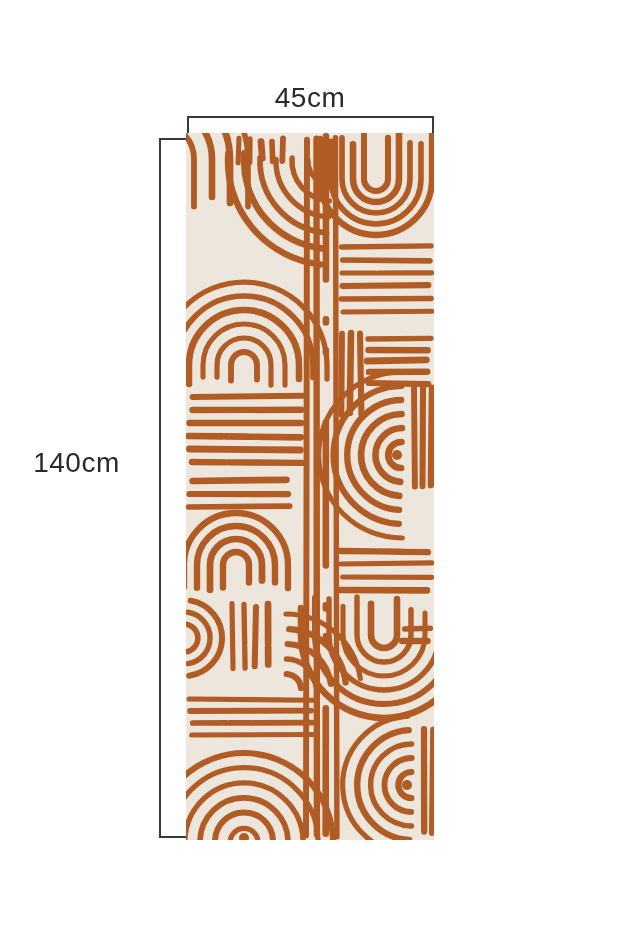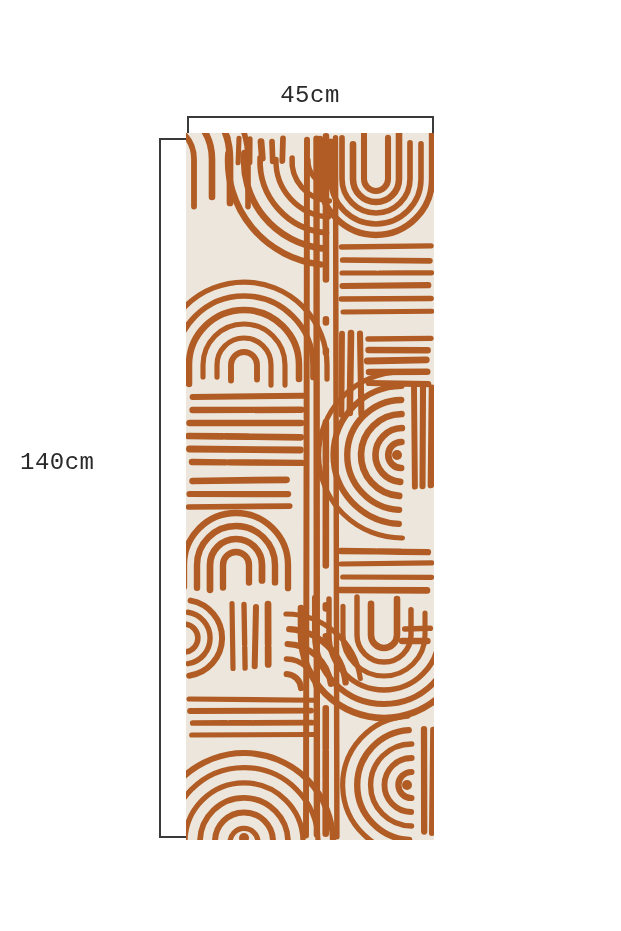--- a/index.html
+++ b/index.html
@@ -1,23 +1,23 @@
 <!DOCTYPE html>
 <html style="--dim: #3a3a3a; --ink: #2a2a2a;"><head>
 <meta charset="utf-8">
 <style>
   html,body{margin:0;padding:0;}
   body{font-family:"Liberation Sans","DejaVu Sans",sans-serif;background:#ffffff;}
   .page{position:relative;width:621px;height:931px;background:#ffffff;overflow:hidden;}
-  .dim-label{position:absolute;color:var(--ink,#2a2a2a);font-size:24px;letter-spacing:.5px;font-family:Liberation Mono, monospace;}
+  .dim-label{position:absolute;color:var(--ink,#2a2a2a);font-size:28px;letter-spacing:.5px;}
   .dim-line{position:absolute;background:var(--dim,#3a3a3a);}
   .panel{position:absolute;left:186px;top:133px;width:248px;height:707px;overflow:hidden;}
   .panel svg{display:block;width:248px;height:707px;}
   .w-label{left:186px;top:82px;width:248px;text-align:center;}
-  .h-label{left:20px;top:449px;width:113px;text-align:left;line-height:28px;}
+  .h-label{left:20px;top:449px;width:113px;text-align:center;line-height:28px;}
 </style>
 </head>
 <body>
 
 <div class="page">
 
   <div class="dim-label w-label">45cm</div>
   <div class="dim-line" style="left:187px;top:116px;width:247px;height:2px;"></div>
   <div class="dim-line" style="left:187px;top:116px;width:2px;height:17px;"></div>
   <div class="dim-line" style="left:432px;top:116px;width:2px;height:17px;"></div>

